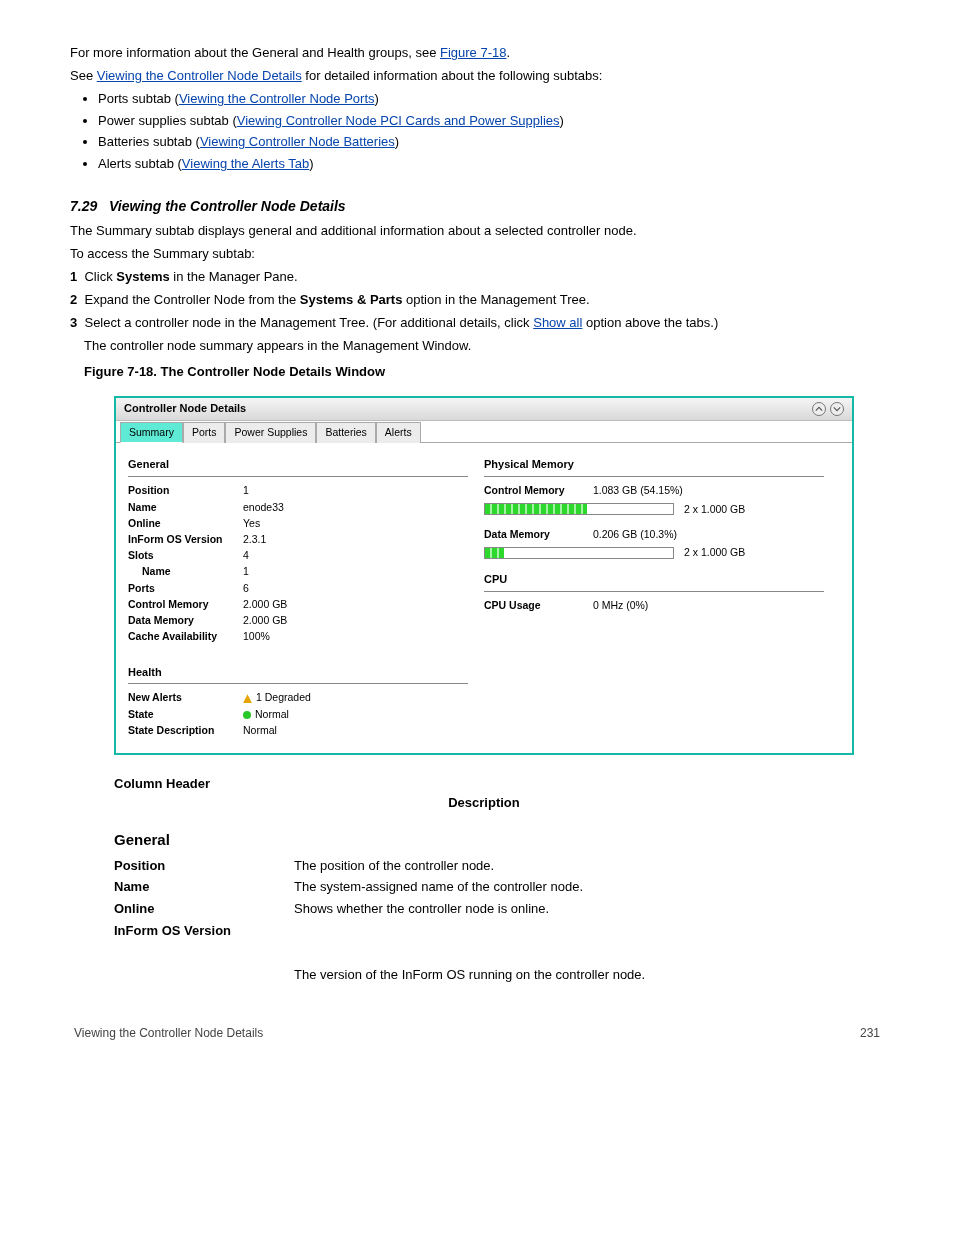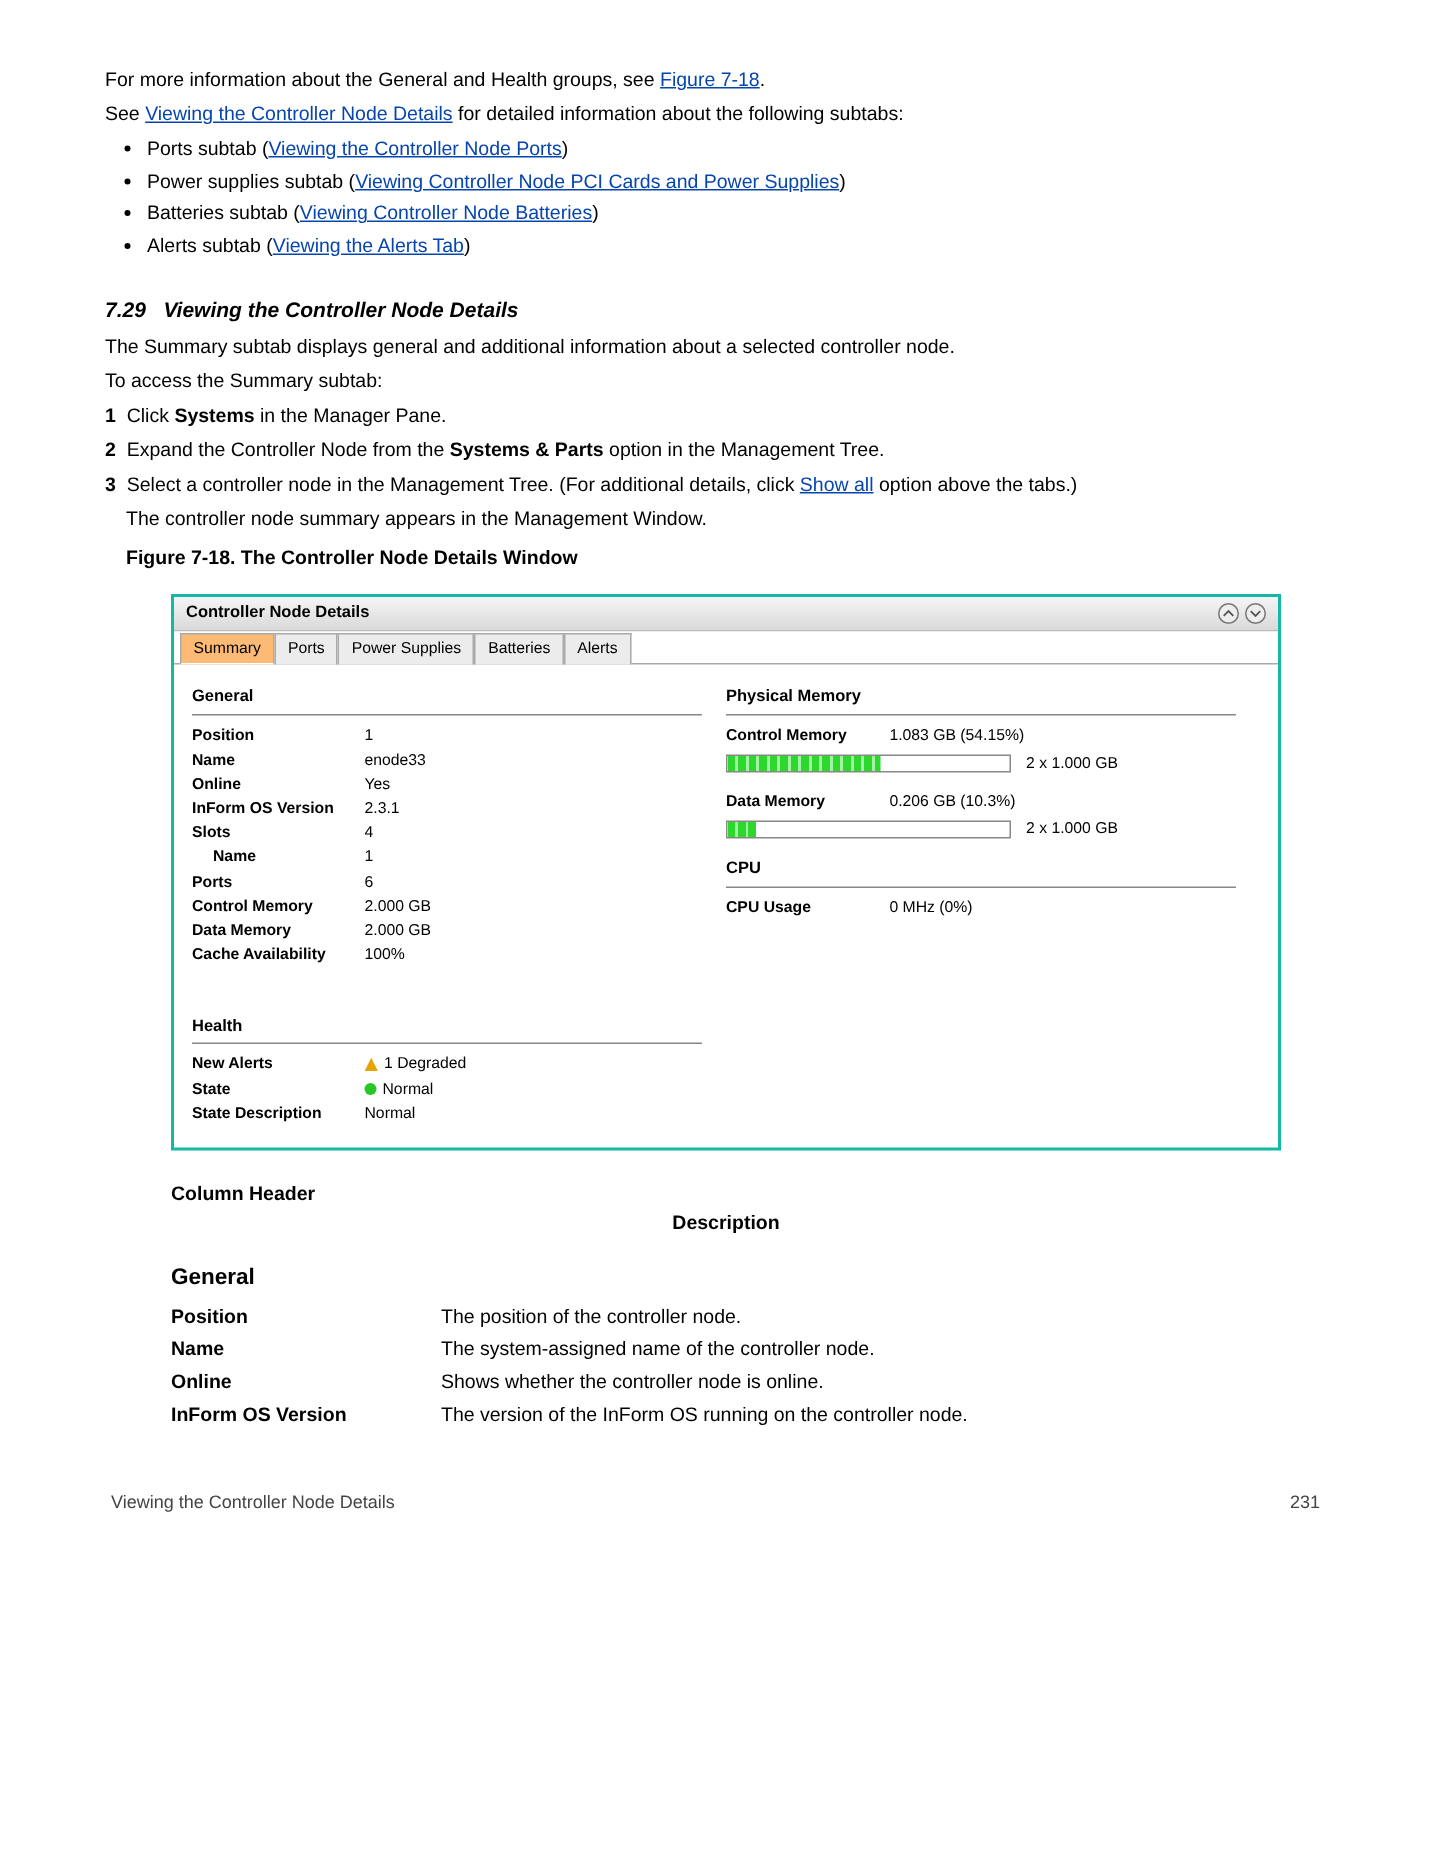--- a/index.html
+++ b/index.html
@@ -59,21 +59,21 @@
   .tab {
     padding: 2px 8px 2px 8px;
     background: #ececec;
     border: 1px solid #aaa;
     border-bottom: none;
     position: relative;
     top: 1px;
     cursor: pointer;
   }
   .tab.active {
-    background: #fdba74;
+    background: #5eead4;
     border-bottom: 1px solid #fff;
   }
   .panel-body {
     display: flex;
     padding: 8px 12px 14px 12px;
   }
   .col { flex: 0 0 50%; padding-right: 16px; }
   .sec-head {
     font-weight: bold;
     font-size: 11px;
@@ -238,21 +238,21 @@
           <div class="kv-row">
             <div class="k">Data Memory</div>
             <div class="v">2.000 GB</div>
           </div>
           <div class="kv-row">
             <div class="k">Cache Availability</div>
             <div class="v">100%</div>
           </div>
         </div>
 
-      <div class="sec-head" style="margin-top:30px;">Health</div>
+      <div class="sec-head" style="margin-top:18px;">Health</div>
       <div id="health-rows">
           <div class="kv-row">
             <div class="k">New Alerts</div>
             <div class="v"><span class="alert-ico"></span>1 Degraded</div>
           </div>
           <div class="kv-row">
             <div class="k">State</div>
             <div class="v"><span class="led-dot"></span>Normal</div>
           </div>
           <div class="kv-row">
@@ -313,20 +313,20 @@
     <div style="display: flex; margin: 3px 0px;">
       <div style="width: 180px; font-weight: bold;">Name</div>
       <div style="flex: 1 1 0%;">The system-assigned name of the controller node.</div>
     </div>
     <div style="display: flex; margin: 3px 0px;">
       <div style="width: 180px; font-weight: bold;">Online</div>
       <div style="flex: 1 1 0%;">Shows whether the controller node is online.</div>
     </div>
     <div style="display: flex; margin: 3px 0px;">
       <div style="width: 180px; font-weight: bold;">InForm OS Version</div>
-      <div style="flex: 1 1 0%;">The version of the InForm OS running on the controller node.</div>
+      <div style="flex: 1 1 0%; margin-top: 44px;">The version of the InForm OS running on the controller node.</div>
     </div>
   </div>
 
 <div class="page-footer">
   <span>Viewing the Controller Node Details</span>
   <span>231</span>
 </div>
 
 </body></html>

